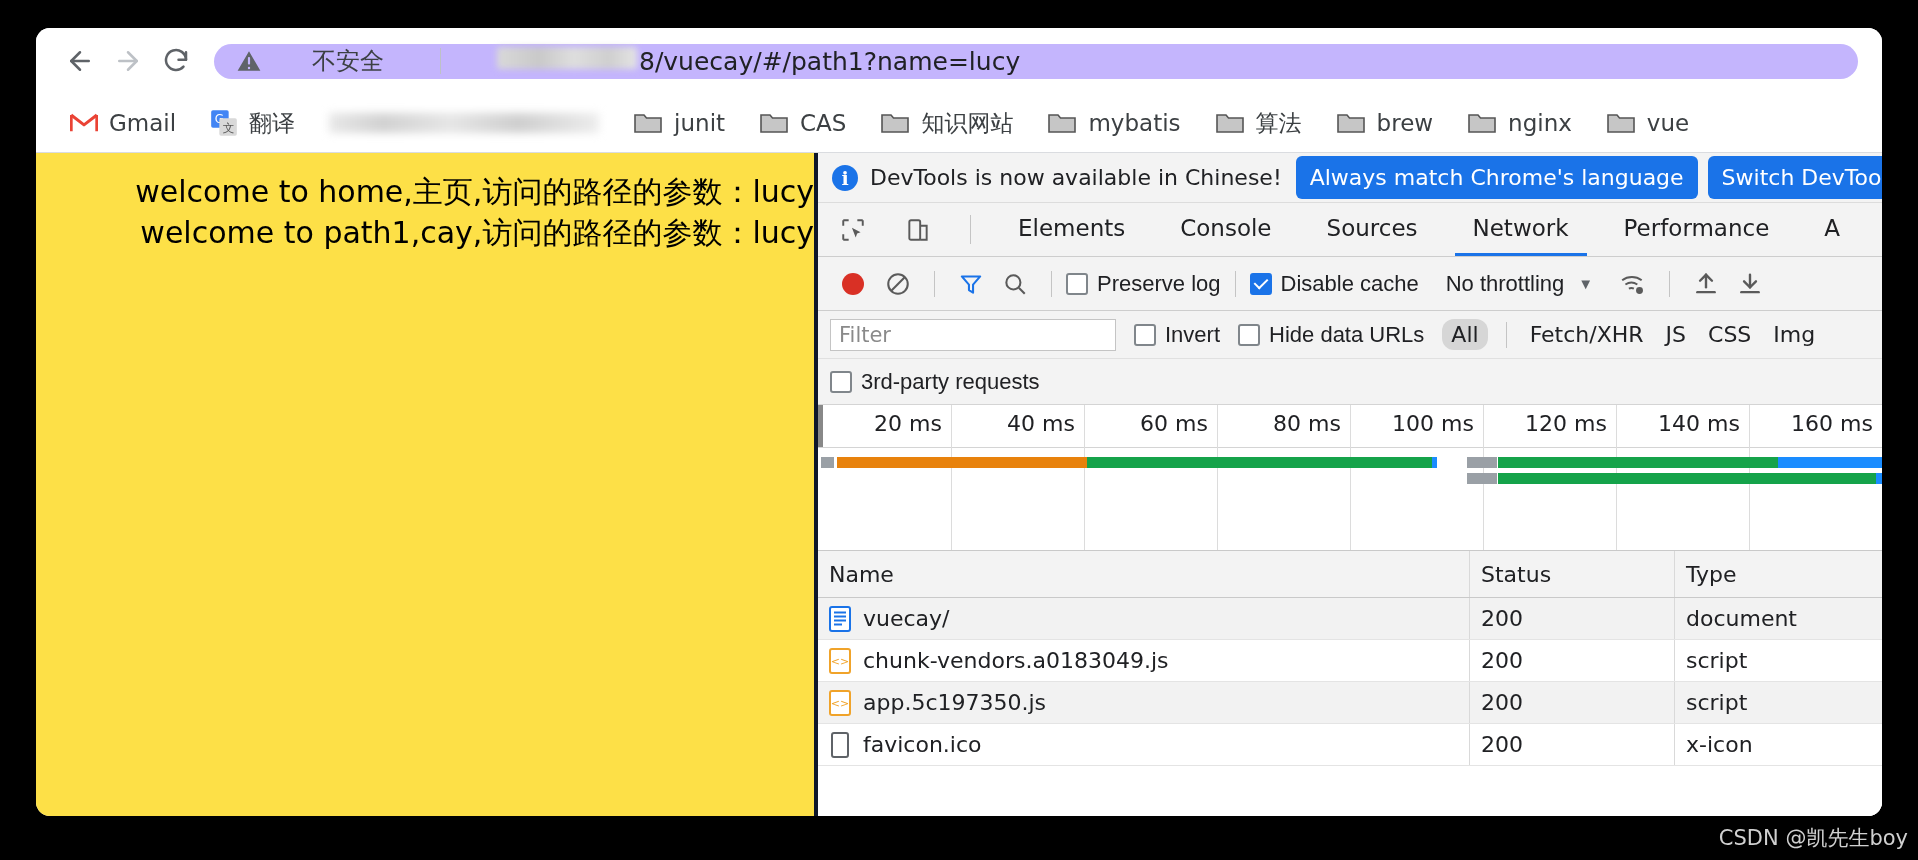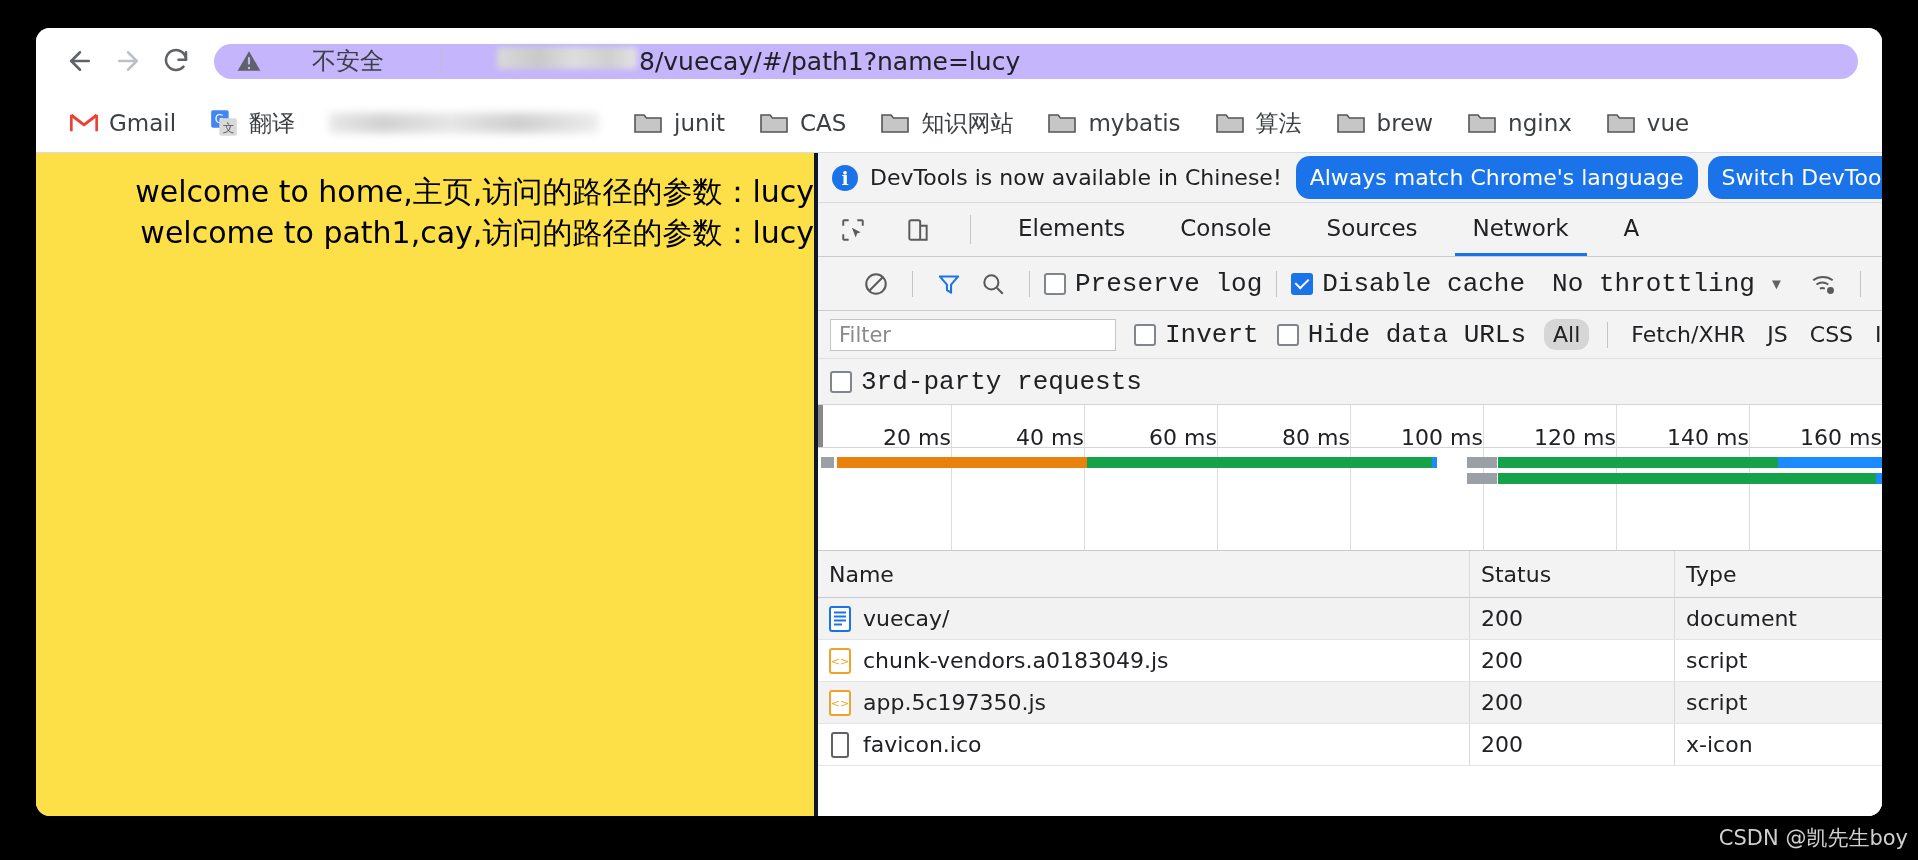--- a/index.html
+++ b/index.html
@@ -150,21 +150,21 @@
     display: flex; align-items: center; justify-content: center;
     flex: none; font-family: "DejaVu Serif", serif;
   }
   .banner-text {
     font-size: 22px; color: #202124;
     margin: 0 14px 0 12px; white-space: nowrap;
     font-family: "DejaVu Sans", sans-serif;
   }
   .banner-btn {
     background: #1a73e8; color: #fff;
-    border: none; border-radius: 14px;
+    border: none; border-radius: 6px;
     font-size: 22px;
     padding: 9px 14px;
     white-space: nowrap; flex: none;
     margin-right: 10px;
     font-family: "DejaVu Sans", sans-serif;
   }
 
   .dt-tabs {
     height: 54px;
     background: #f3f3f3;
@@ -211,22 +211,22 @@
     background: #fff; flex: none;
     display: flex; align-items: center; justify-content: center;
   }
   .cbox.checked { background: #1a73e8; border-color: #1a73e8; }
   .cbox.checked::after {
     content: ""; width: 6px; height: 11px;
     border: solid #fff; border-width: 0 2.5px 2.5px 0;
     transform: rotate(45deg) translate(-1px,-1px);
   }
   .tb-label {
-    font-size: 26px; color: #202124; margin-left: 9px; white-space: nowrap;
-    font-family: Liberation Mono, monospace;
+    font-size: 22px; color: #202124; margin-left: 9px; white-space: nowrap;
+    font-family: Liberation Sans, sans-serif;
   }
   .tb-gap { width: 18px; flex: none; }
   .tb-sep { width: 1px; height: 26px; background: #c4c4c4; margin: 0 14px; flex: none; }
   .caret { margin-left: 14px; color: #5f6368; font-size: 15px; flex: none; }
 
   .dt-filterbar {
     height: 48px;
     background: #f3f3f3;
     border-bottom: 1px solid #e0e0e0;
     display: flex; align-items: center;
@@ -261,26 +261,25 @@
     position: relative;
     flex: none;
     border-bottom: 1px solid #c9c9c9;
     overflow: hidden;
   }
   .ov-tick {
     position: absolute; top: 0; height: 146px;
     border-left: 1px solid #dcdcdc;
   }
   .ov-tick-label {
-    position: absolute; top: 20px;
+    position: absolute; top: 6px;
     font-size: 22px; color: #202124;
     transform: translateX(-100%);
     padding-right: 9px; white-space: nowrap;
     font-family: "DejaVu Sans", sans-serif;
-    margin-left: 9px;
   }
   .ov-left-handle {
     position: absolute; left: 0; top: 0; width: 5px; height: 42px;
     background: #888;
   }
   .ov-rowsep { position: absolute; left: 0; right: 0; top: 42px; height: 1px; background: #d4d4d4; }
   .bar { position: absolute; height: 11px; }
 
   
   .dt-table { flex: 1; background: #fff; overflow: hidden; min-width: 0; }
@@ -479,20 +478,21 @@
             <svg width="26" height="26" viewBox="0 0 24 24" fill="none" stroke="currentColor" stroke-width="1.8">
                 <rect x="4" y="3" width="10" height="18" rx="1.5"></rect>
                 <path d="M14 8h6v13h-6"></path>
               </svg>
           </div>
           <div class="tabsep"></div>
           <div class="dt-tab">Elements</div>
           <div class="dt-tab">Console</div>
           <div class="dt-tab">Sources</div>
           <div class="dt-tab active">Network</div>
+          <div class="dt-tab">Performance</div>
           <div class="dt-tab">A</div>
         </div>
 
         <div class="dt-toolbar">
           <div class="record-dot"></div>
           <div class="tb-ico">
             <svg width="26" height="26" viewBox="0 0 24 24" fill="none" stroke="currentColor" stroke-width="1.9">
                 <circle cx="12" cy="12" r="9"></circle>
                 <line x1="5.6" y1="18.4" x2="18.4" y2="5.6"></line>
               </svg>

